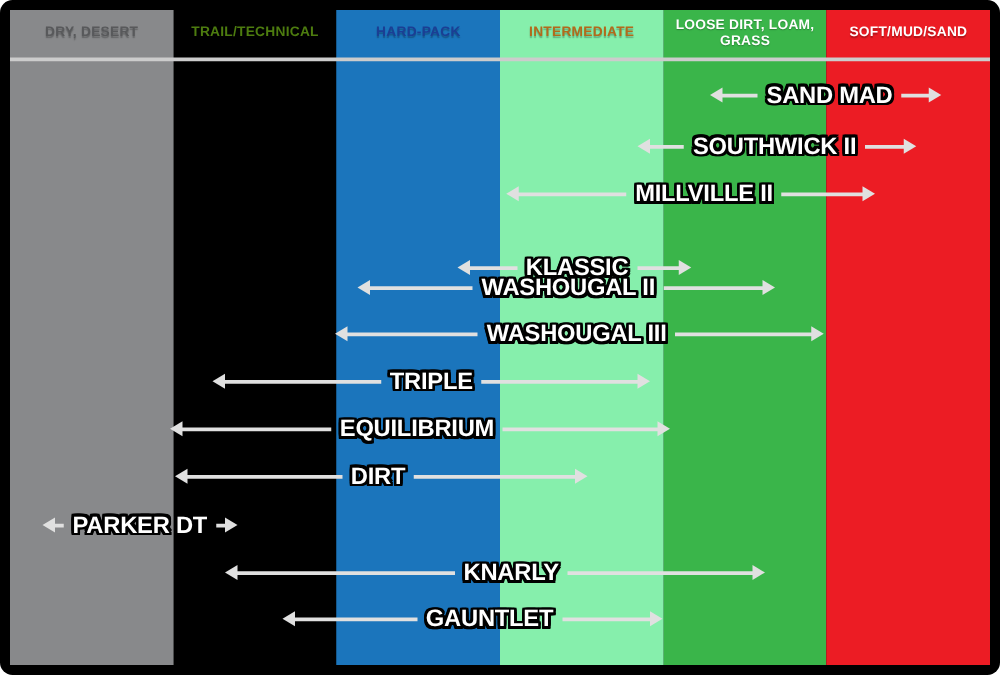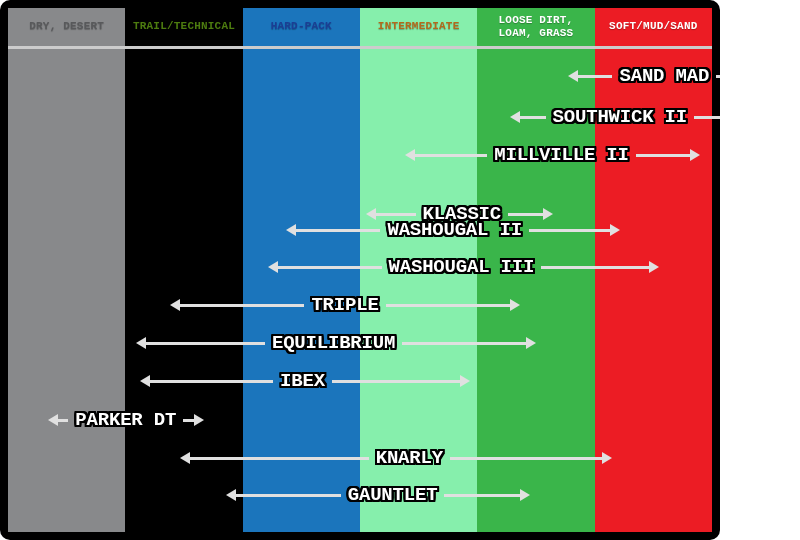--- a/index.html
+++ b/index.html
@@ -2,25 +2,25 @@
 <html style="--arrow: #e0e0e0; --divider: #cccccc;"><head>
 <meta charset="utf-8">
 <style>
   :root{
     --arrow:#e0e0e0;
     --divider:#cccccc;
   }
   html,body{margin:0;padding:0;background:#ffffff;}
   .board{
     position:relative;
-    width:720px;height:540px;
+    width:800px;height:540px;
     background:#000000;
     border-radius:10px;
     overflow:hidden;
-    font-family:Liberation Mono, monospace;
+    font-family:Liberation Sans, sans-serif;
   }
   .content{
     position:absolute;
     left:8px;top:8px;right:8px;bottom:8px;
     display:flex;
   }
   .col{flex:1 1 0;}
   .col-header{
     height:38px;
     display:flex;align-items:center;justify-content:center;
@@ -142,24 +142,24 @@
         <span class="tire-label">TRIPLE</span>
         <span class="seg r" style="flex-grow: 0.5;"></span>
       </div>
       <div class="row" style="left: 128px; top: 324px; width: 400px;">
         <span class="seg l" style="flex-grow: 0.49;"></span>
         <span class="tire-label">EQUILIBRIUM</span>
         <span class="seg r" style="flex-grow: 0.51;"></span>
       </div>
       <div class="row" style="left: 132px; top: 362px; width: 330px;">
         <span class="seg l" style="flex-grow: 0.49;"></span>
-        <span class="tire-label">IBEX</span>
+        <span class="tire-label">DIRT</span>
         <span class="seg r" style="flex-grow: 0.51;"></span>
       </div>
-      <div class="row" style="left: 40px; top: 401px; width: 156px; text-align: center;">
+      <div class="row" style="left: 26px; top: 401px; width: 156px; text-align: center;">
         <span class="seg l" style="flex-grow: 0.49;"></span>
         <span class="tire-label">PARKER DT</span>
         <span class="seg r" style="flex-grow: 0.51;"></span>
       </div>
       <div class="row" style="left: 172px; top: 439px; width: 432px;">
         <span class="seg l" style="flex-grow: 0.54;"></span>
         <span class="tire-label">KNARLY</span>
         <span class="seg r" style="flex-grow: 0.46;"></span>
       </div>
       <div class="row" style="left: 218px; top: 476px; width: 304px; justify-content: space-between;">

